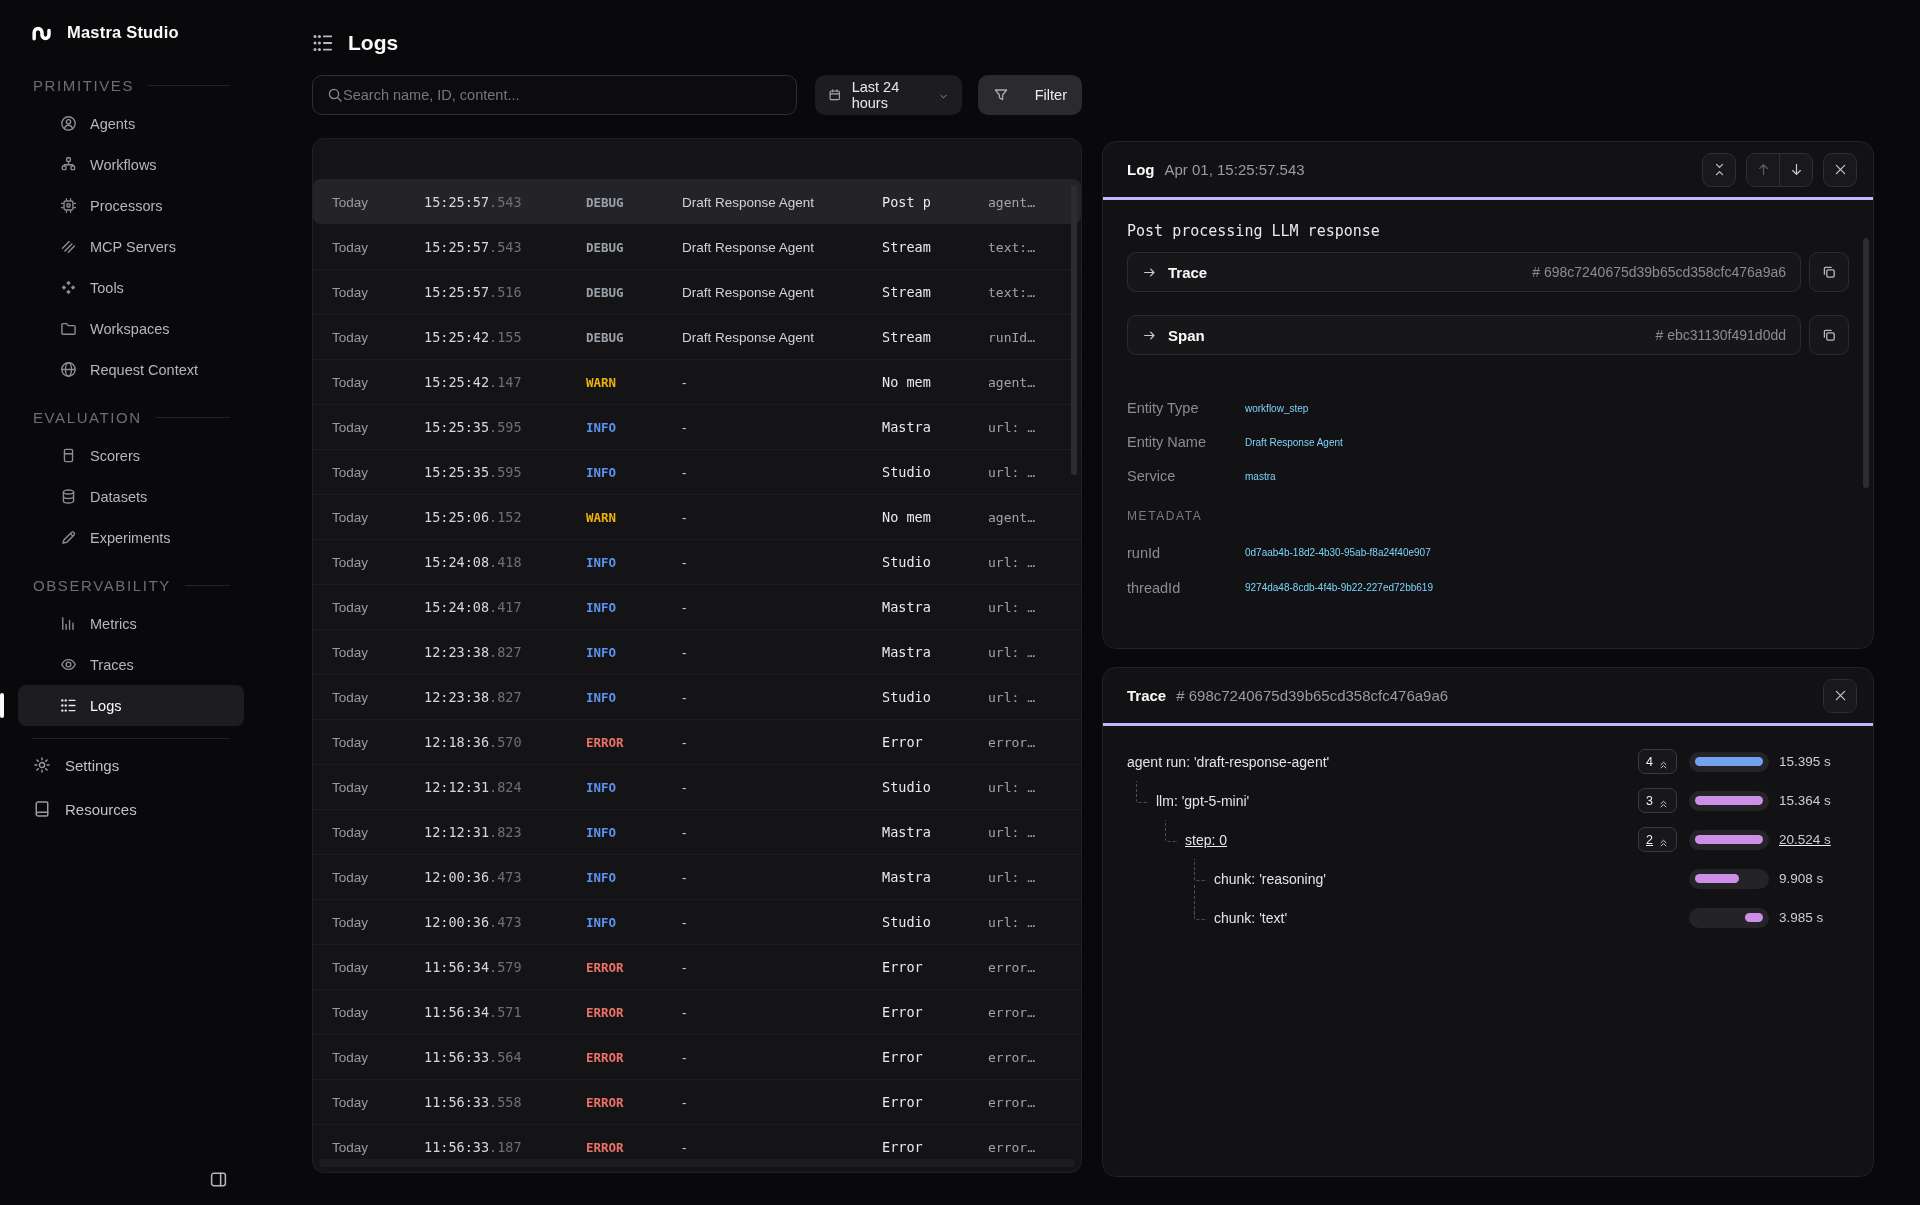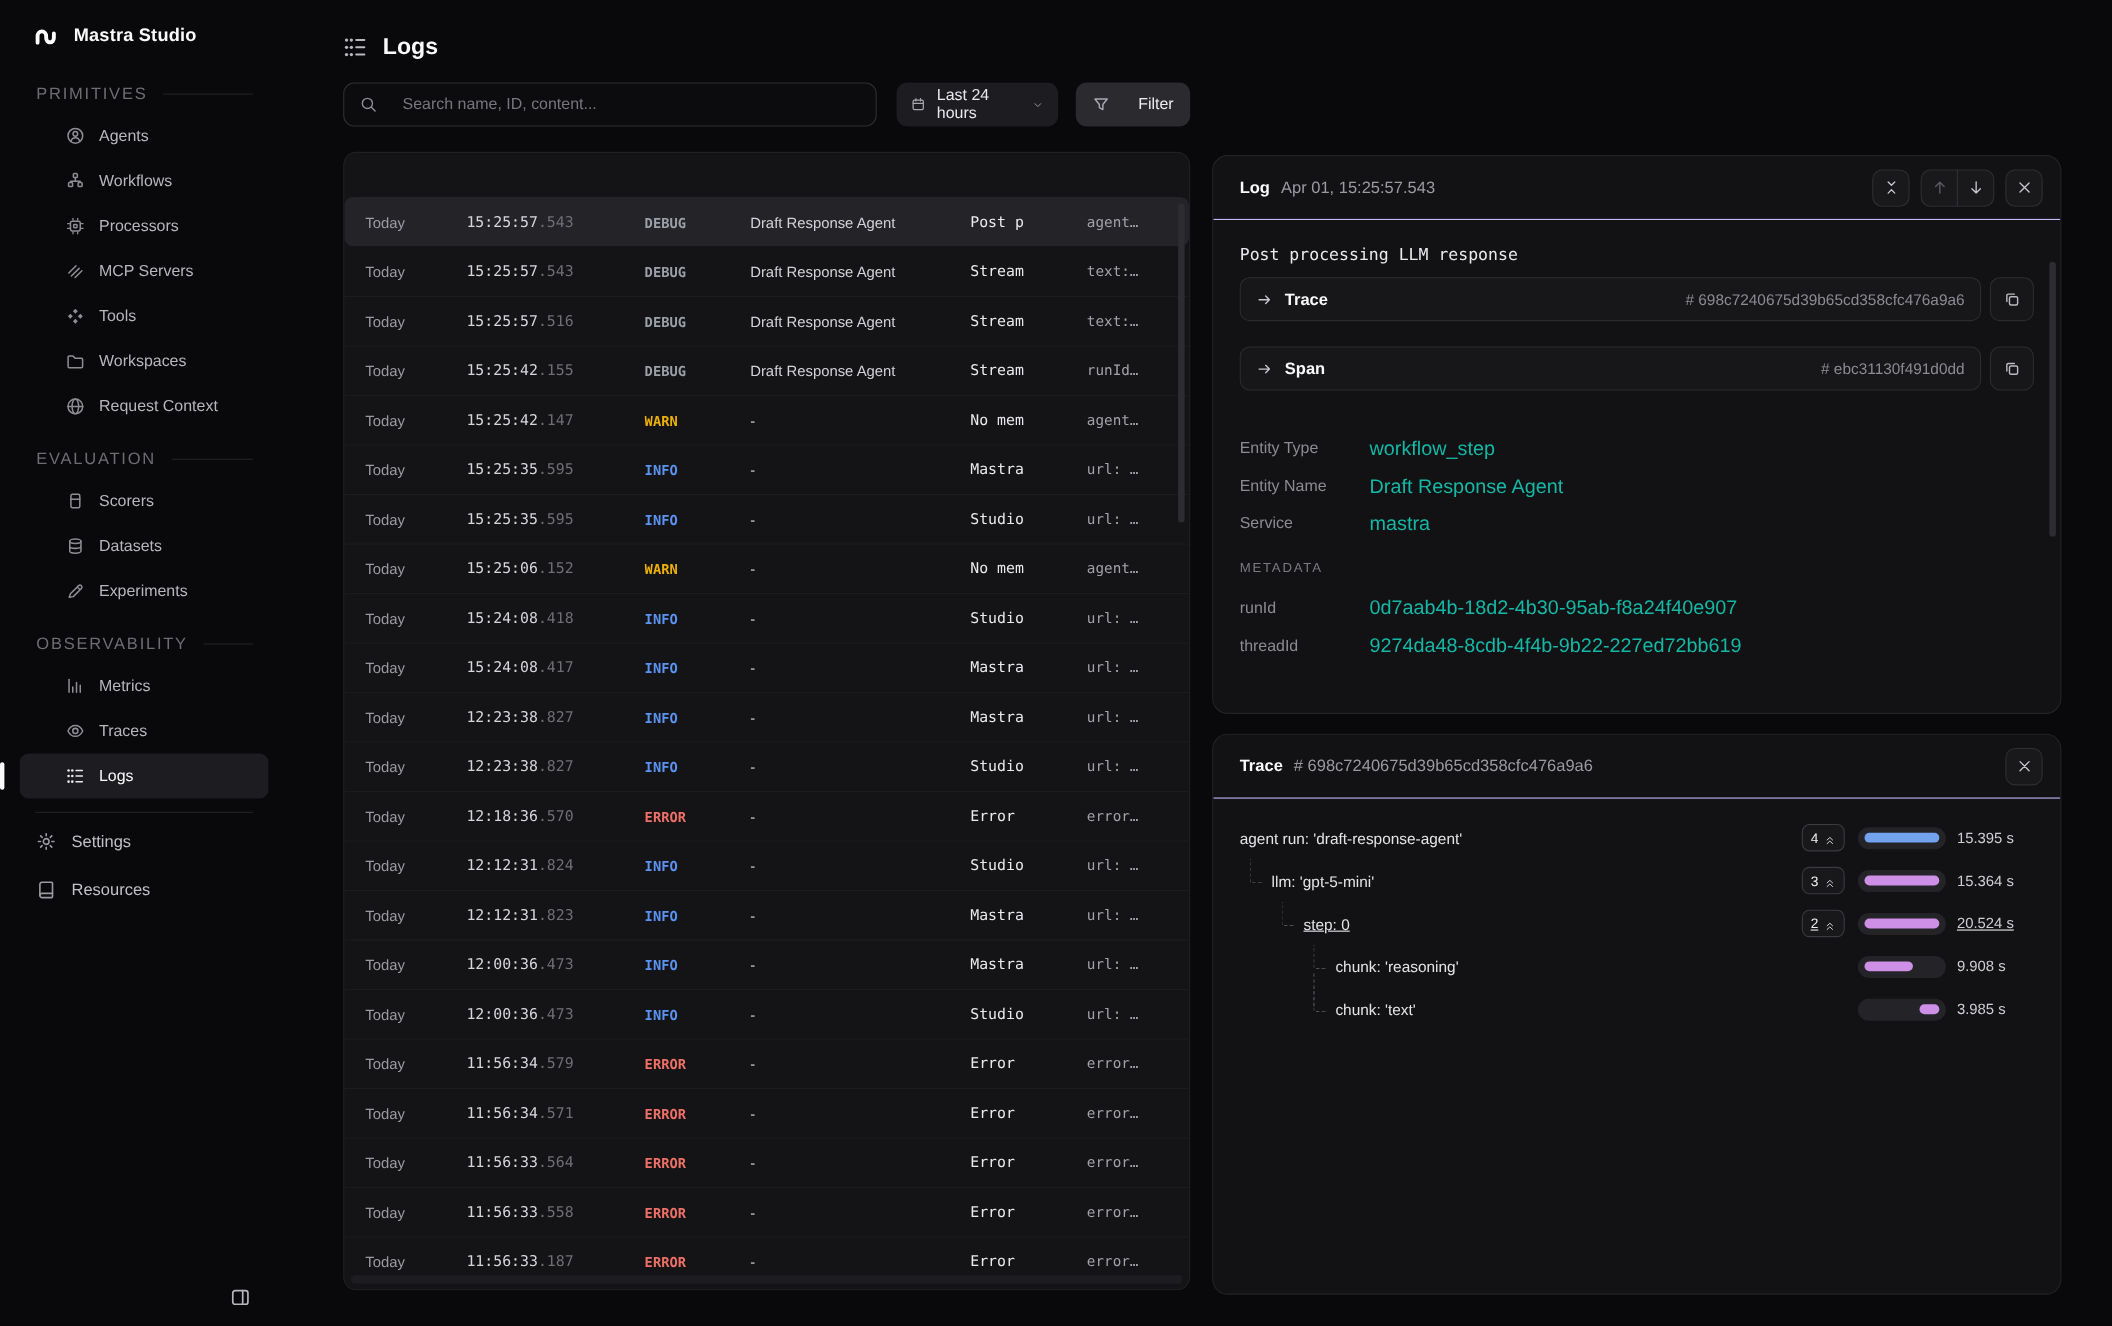--- a/index.html
+++ b/index.html
@@ -55,21 +55,21 @@
 
   
   .main { width:770px; flex:none; margin-left:52px; position:relative; }
   .title-row { display:flex; align-items:center; gap:14px; margin-top:28px; height:30px; }
   .title-icon { width:22px; height:22px; color:#b9b9bf; }
   .title-icon svg { width:100%; height:100%; }
   .page-title { font-size:21px; font-weight:600; color:#fafafa; }
 
   .controls { display:flex; align-items:center; margin-top:17px; }
   .search-box { width:554px; height:40px; border:1px solid #2e2e33; border-radius:10px; background:#0c0c0e;
-                display:flex; align-items:center; gap:23px; padding:0 14px; }
+                display:flex; align-items:center; gap:0; padding:0 14px; }
   .search-icon { width:16px; height:16px; color:#8d8d95; flex:none; }
   .search-icon svg { width:100%; height:100%; }
   .search-box input { background:transparent; border:none; outline:none; color:#d6d6dc; font-size:14.5px;
                       width:100%; font-family:"Liberation Sans", sans-serif; }
   .search-box input::placeholder { color:#76767e; }
   .btn { height:40px; border-radius:10px; display:flex; align-items:center; cursor:pointer; }
   .btn .b-icon { width:16px; height:16px; color:#a8a8b0; }
   .btn .b-icon svg { width:100%; height:100%; }
   .time-btn { margin-left:18px; background:#1d1d21; padding:0 13px; gap:10px; }
   .time-btn .b-label { font-size:14.5px; color:#e8e8ee; }
@@ -99,21 +99,21 @@
   .lv-INFO  .c-level { color:#5b93f2; }
   .lv-WARN  .c-level { color:#efb106; }
   .lv-ERROR .c-level { color:#ef7066; }
   .v-thumb { position:absolute; right:4px; top:46px; width:6px; height:290px; background:#2c2c31; border-radius:3px; }
   .h-scroll { position:absolute; left:6px; right:6px; bottom:5px; height:8px; background:#1d1d21; border-radius:4px; }
 
   
   .panel { position:absolute; background:#121214; border:1px solid #232327; border-radius:14px; overflow:hidden; }
   .log-panel { left:1102px; top:141px; width:772px; height:508px; }
   .trace-panel { left:1102px; top:667px; width:772px; height:510px; }
-  .p-header { height:58px; display:flex; align-items:center; padding:0 16px 0 24px; border-bottom:1px solid #c4b5fd; }
+  .p-header { height:58px; display:flex; align-items:center; padding:0 16px 0 24px; border-bottom:3px solid #c4b5fd; }
   .p-title { font-size:15px; font-weight:600; color:#fafafa; }
   .p-sub { font-size:15px; color:#9a9aa2; margin-left:10px; }
   .hdr-btns { margin-left:auto; display:flex; align-items:center; gap:10px; }
   .sq-btn { width:34px; height:34px; border:1px solid #2e2e33; background:#19191c; border-radius:9px;
             display:flex; align-items:center; justify-content:center; color:#c6c6cd; cursor:pointer; }
   .sq-btn svg { width:15px; height:15px; }
   .sq-btn.dim { color:#5c5c64; }
   .pair { display:flex; gap:0; }
   .pair .sq-btn:first-child { border-top-right-radius:0; border-bottom-right-radius:0; }
   .pair .sq-btn:last-child { border-top-left-radius:0; border-bottom-left-radius:0; margin-left:-1px; }
@@ -127,21 +127,21 @@
   .ref-arrow { width:15px; height:15px; color:#c9c9cf; margin-right:11px; }
   .ref-arrow svg { width:100%; height:100%; }
   .ref-label { font-size:15px; font-weight:600; color:#fafafa; }
   .ref-id { margin-left:auto; font-size:14px; color:#8b8b93; }
   .copy-btn { width:40px; height:40px; margin-left:8px; border:1px solid #2b2b30; background:#17171a;
               border-radius:9px; display:flex; align-items:center; justify-content:center; color:#b9b9bf; cursor:pointer; }
   .copy-btn svg { width:16px; height:16px; }
   .fields { margin-top:36px; }
   .f-row { display:flex; align-items:center; height:34px; }
   .f-label { width:118px; flex:none; font-size:14.5px; color:#8b8b93; }
-  .f-value { font-size:18px; color:#14b8a6; }
+  .f-value { font-size:10px; color:#7dd3fc; }
   .meta-title { margin-top:16px; font-size:12px; letter-spacing:1.6px; color:#7a7a82; font-weight:500; }
   .meta-rows { margin-top:12px; }
   .meta-rows .f-row { height:35px; }
   .lp-thumb { position:absolute; right:4px; top:96px; width:6px; height:250px; background:#2c2c31; border-radius:3px; }
 
   
   .tp-body { padding:16px 24px 0 0; }
   .span-row { position:relative; display:flex; align-items:center; height:39px; cursor:pointer; }
   .span-name { font-size:14px; color:#e4e4e8; white-space:nowrap; }
   .elbow { flex:none; width:12px; height:22px; border-left:1px dashed #4e4e56; border-bottom:1px dashed #4e4e56;

